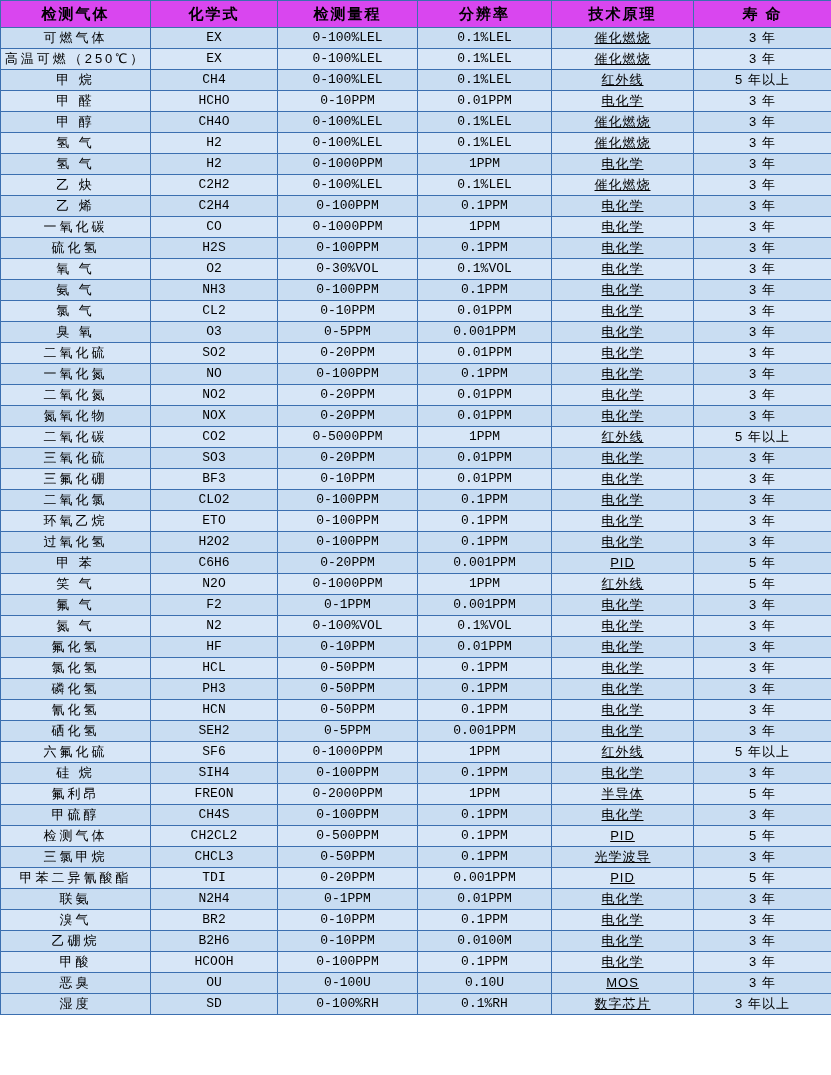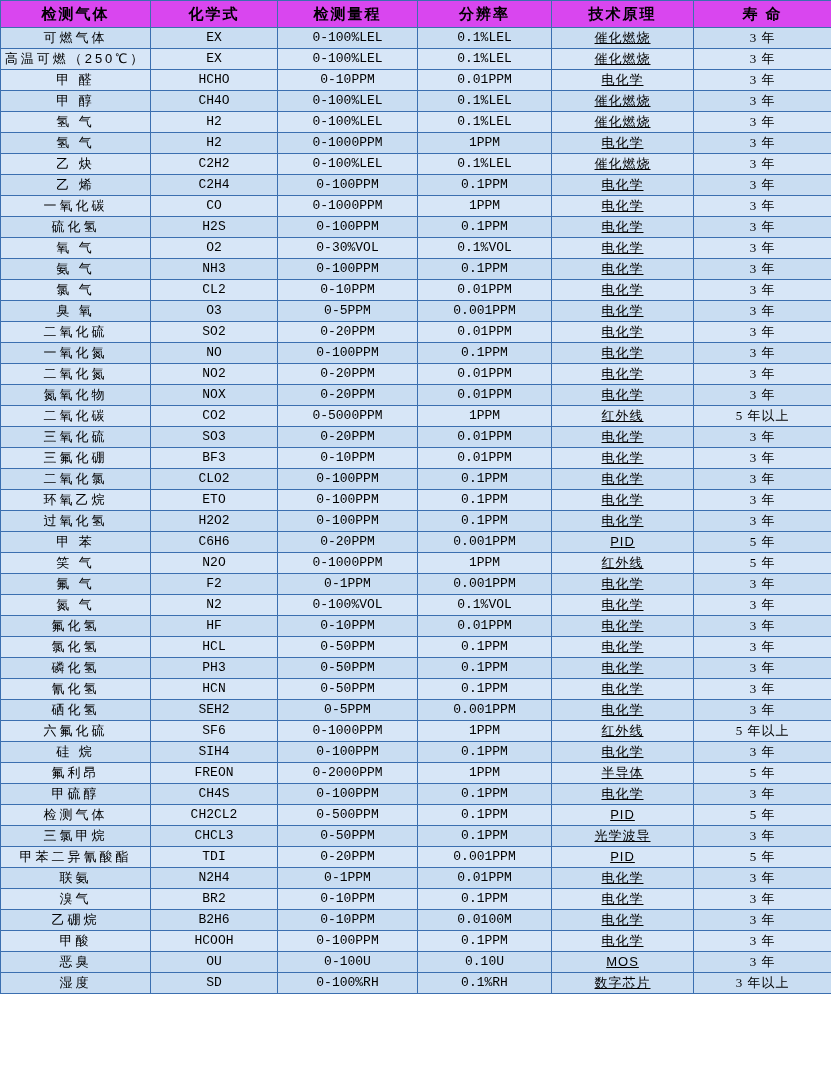--- a/index.html
+++ b/index.html
@@ -62,21 +62,20 @@
     font-family: "Liberation Mono", monospace;
     font-size: 12.5px;
     letter-spacing: 0px;
   }
   td.col-principle {
     letter-spacing: 1px;
     text-decoration: underline;
   }
   td.col-life {
     letter-spacing: 1px;
-    font-family: Liberation Serif, serif;
   }
 </style>
 </head>
 <body>
 
 <table class="gas-table">
   <colgroup>
     <col class="c0">
       <col class="c1">
       <col class="c2">
@@ -104,20 +103,28 @@
         <td class="col-life">3 年</td>
       </tr>
       <tr class="even">
         <td class="col-name">高温可燃（250℃）</td>
         <td class="col-formula">EX</td>
         <td class="col-range">0-100%LEL</td>
         <td class="col-res">0.1%LEL</td>
         <td class="col-principle">催化燃烧</td>
         <td class="col-life">3 年</td>
       </tr>
+      <tr class="odd">
+        <td class="col-name">甲 烷</td>
+        <td class="col-formula">CH4</td>
+        <td class="col-range">0-100%LEL</td>
+        <td class="col-res">0.1%LEL</td>
+        <td class="col-principle">红外线</td>
+        <td class="col-life">5 年以上</td>
+      </tr>
       <tr class="even">
         <td class="col-name">甲 醛</td>
         <td class="col-formula">HCHO</td>
         <td class="col-range">0-10PPM</td>
         <td class="col-res">0.01PPM</td>
         <td class="col-principle">电化学</td>
         <td class="col-life">3 年</td>
       </tr>
       <tr class="odd">
         <td class="col-name">甲 醇</td>

